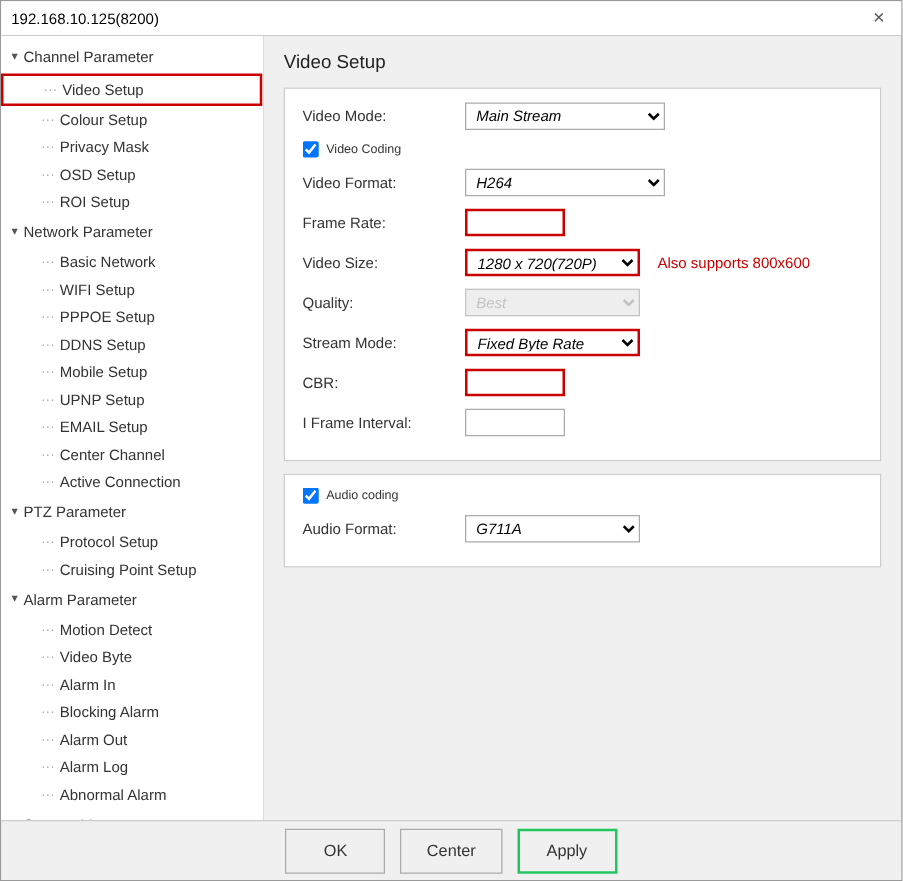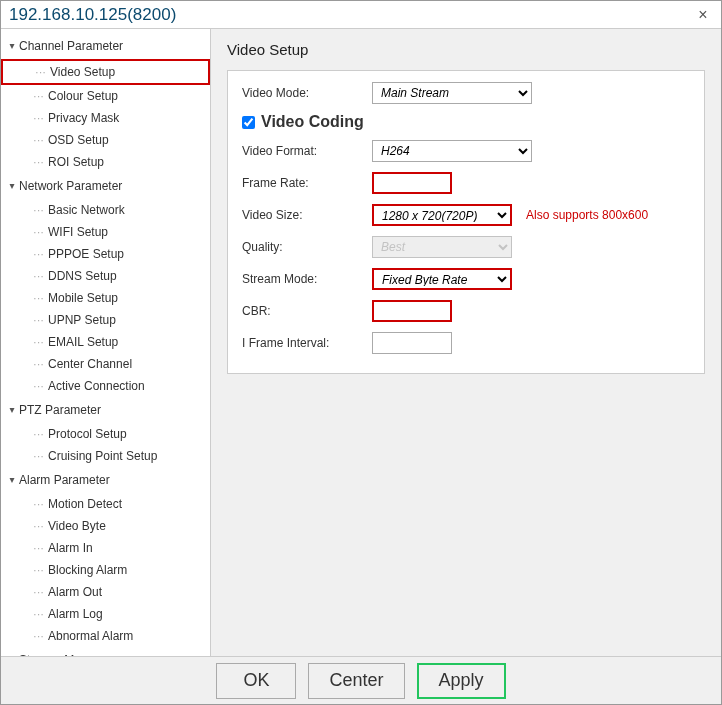--- a/index.html
+++ b/index.html
@@ -20,22 +20,22 @@
       border-bottom: 1px solid #ccc;
       padding: 4px 8px;
       display: flex;
       align-items: center;
       justify-content: space-between;
       height: 28px;
       flex-shrink: 0;
     }
 
     .title-bar-text {
-      font-size: 17px;
-      color: #0c4a6e;
+      font-size: 12px;
+      color: #000000;
     }
 
     .close-btn {
       width: 20px;
       height: 20px;
       background: none;
       border: none;
       cursor: pointer;
       font-size: 16px;
       color: #555;
@@ -177,23 +177,22 @@
     }
 
     .checkbox-row {
       display: flex;
       align-items: center;
       margin-bottom: 8px;
       gap: 6px;
     }
 
     .checkbox-label {
-      font-size: 16px;
+      font-size: 10px;
       color: #333;
-      font-weight: bold;
     }
 
     .disabled-select {
       background: #e8e8e8;
       color: #aaa;
     }
 
     
     .bottom-bar {
       height: 48px;
@@ -204,21 +203,21 @@
       justify-content: center;
       gap: 12px;
       flex-shrink: 0;
       padding: 0 12px;
     }
 
     .btn {
       height: 36px;
       min-width: 80px;
       padding: 0 20px;
-      font-size: 18px;
+      font-size: 13px;
       background: #f0f0f0;
       border: 1px solid #aaa;
       cursor: pointer;
       color: #333;
     }
 
     .btn-apply {
       border: 2px solid #22c55e;
     }
 
@@ -445,20 +444,36 @@
         </div>
 
         <div class="form-row">
           <span class="form-label">I Frame Interval:</span>
           <div class="form-field">
             <input type="text" class="input-small" style="">
           </div>
         </div>
       </div>
 
+      <div class="section-box">
+
+        <div class="checkbox-row">
+          <input type="checkbox" checked="" style="">
+          <span class="checkbox-label">Audio coding</span>
+        </div>
+
+        <div class="form-row">
+          <span class="form-label">Audio Format:</span>
+          <div class="form-field">
+            <select class="select-medium">
+              <option value="G711A">G711A</option>
+            </select>
+          </div>
+        </div>
+      </div>
     </div>
   </div>
 
   <div class="bottom-bar">
     <button class="btn">OK</button>
     <button class="btn">Center</button>
     <button class="btn btn-apply">Apply</button>
   </div>
 </div>
 

